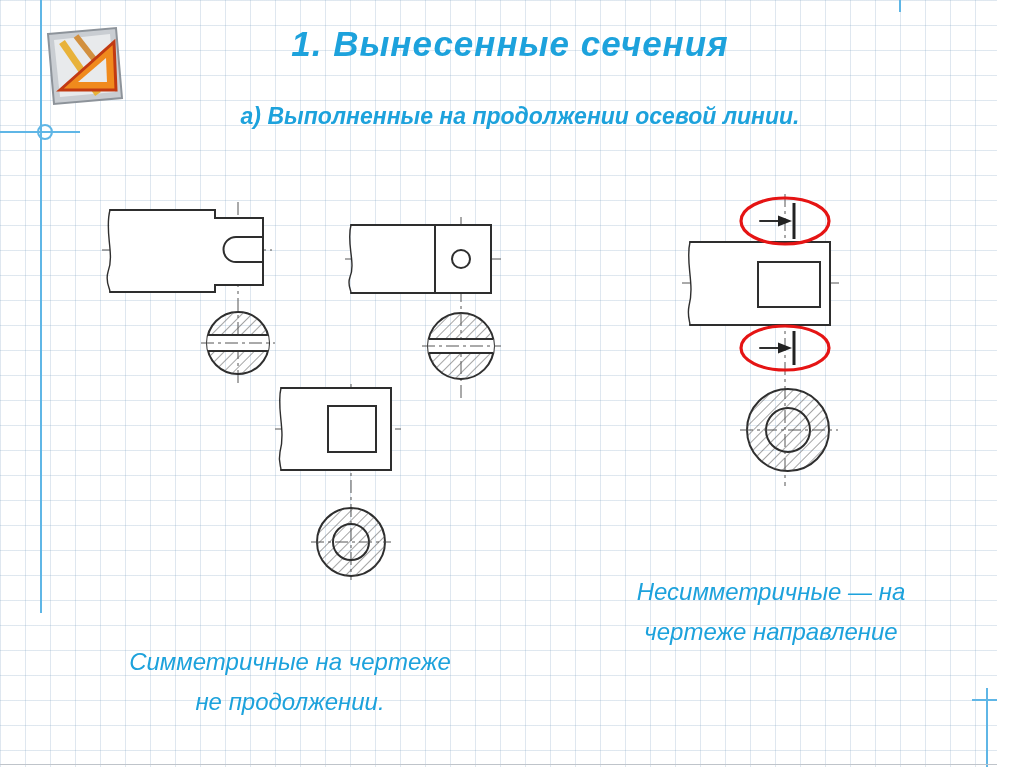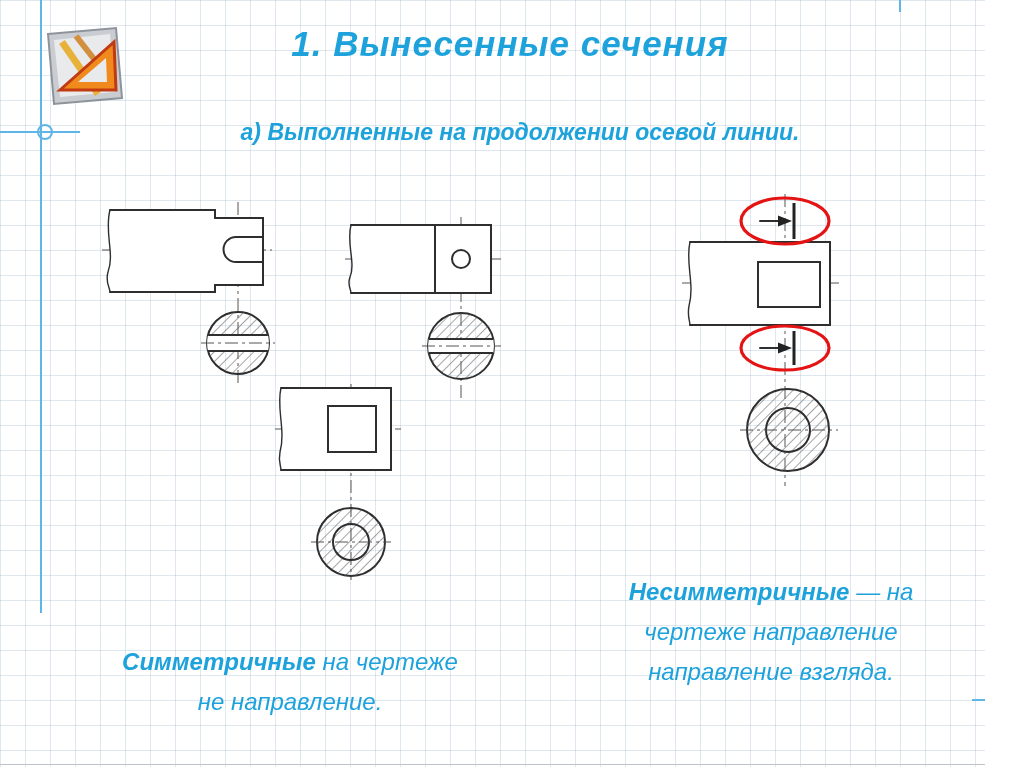--- a/index.html
+++ b/index.html
@@ -4,37 +4,37 @@
 <style>
   html,body { margin:0; padding:0; }
   body { font-family:"Liberation Sans", sans-serif; }
   #slide {
     position:relative; width:985px; height:767px; overflow:hidden;
     background-color:#ffffff;
     background-image:
       linear-gradient(to right, rgba(140,170,200,0.28) 1px, transparent 1px),
       linear-gradient(to bottom, rgba(140,170,200,0.28) 1px, transparent 1px);
     background-size:25px 25px;
+    padding-left:12px;
   }
   .title {
     position:absolute; top:24px; left:140px; width:740px; text-align:center;
     font-style:italic; font-weight:bold; font-size:35px; letter-spacing:1px;
     color:var(--accent_blue,#1da2dc);
   }
   .subtitle {
     position:absolute; top:103px; left:110px; width:820px; text-align:center;
     font-style:italic; font-weight:bold; font-size:23px;
     color:var(--accent_blue,#1da2dc);
-    margin-top:16px;
   }
   .caption {
     position:absolute; text-align:center; font-style:italic; font-size:24px;
     line-height:40px; color:var(--accent_blue,#1da2dc);
   }
-  .caption .b { font-weight:bold;text-align:right; }
+  .caption .b { font-weight:normal;text-align:right; }
   .caption-left  { top:612px; left:85px;  width:410px;margin-top:30px; }
   .caption-right { top:572px; left:588px; width:366px; }
   .drw { position:absolute; }
   .ol   { stroke:var(--line_color,#2e2e2e); stroke-width:2; fill:none; stroke-linecap:round; }
   .thin { stroke-width:1.4; }
   .cl   { stroke:#555; stroke-width:1; stroke-dasharray:13 4 3 4; fill:none; }
   .red  { stroke:var(--highlight_red,#e51414); stroke-width:3.2; fill:none; }
   .deco { position:absolute; background:#5fb6e6; }
   .loop { position:absolute; left:37px; top:124px; width:12px; height:12px;
           border:2px solid #5fb6e6; border-radius:50%; background:transparent; }
@@ -157,22 +157,21 @@
     <g>
       <circle class="ol" cx="120" cy="242" r="41" fill="#fff"></circle>
       <circle cx="120" cy="242" r="41" fill="url(#hatch)" stroke="none"></circle>
       <circle class="ol" cx="120" cy="242" r="22" fill="#fff"></circle>
       <line class="cl" x1="72" y1="242" x2="170" y2="242"></line>
     </g>
   </svg>
 
   <div class="caption caption-left">
     <span class="b">Симметричные</span><span> на чертеже</span><br>
-    <span>не направление.</span>
+    <span>не продолжении.</span>
   </div>
 
   <div class="caption caption-right">
     <span class="b">Несимметричные</span><span> — на</span><br>
     <span>чертеже направление</span><br>
-    <span>направление взгляда.</span>
   </div>
 
 </div>
 
 </body></html>

